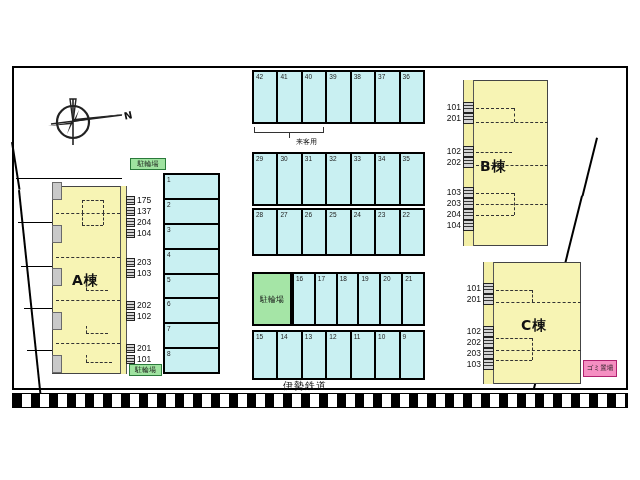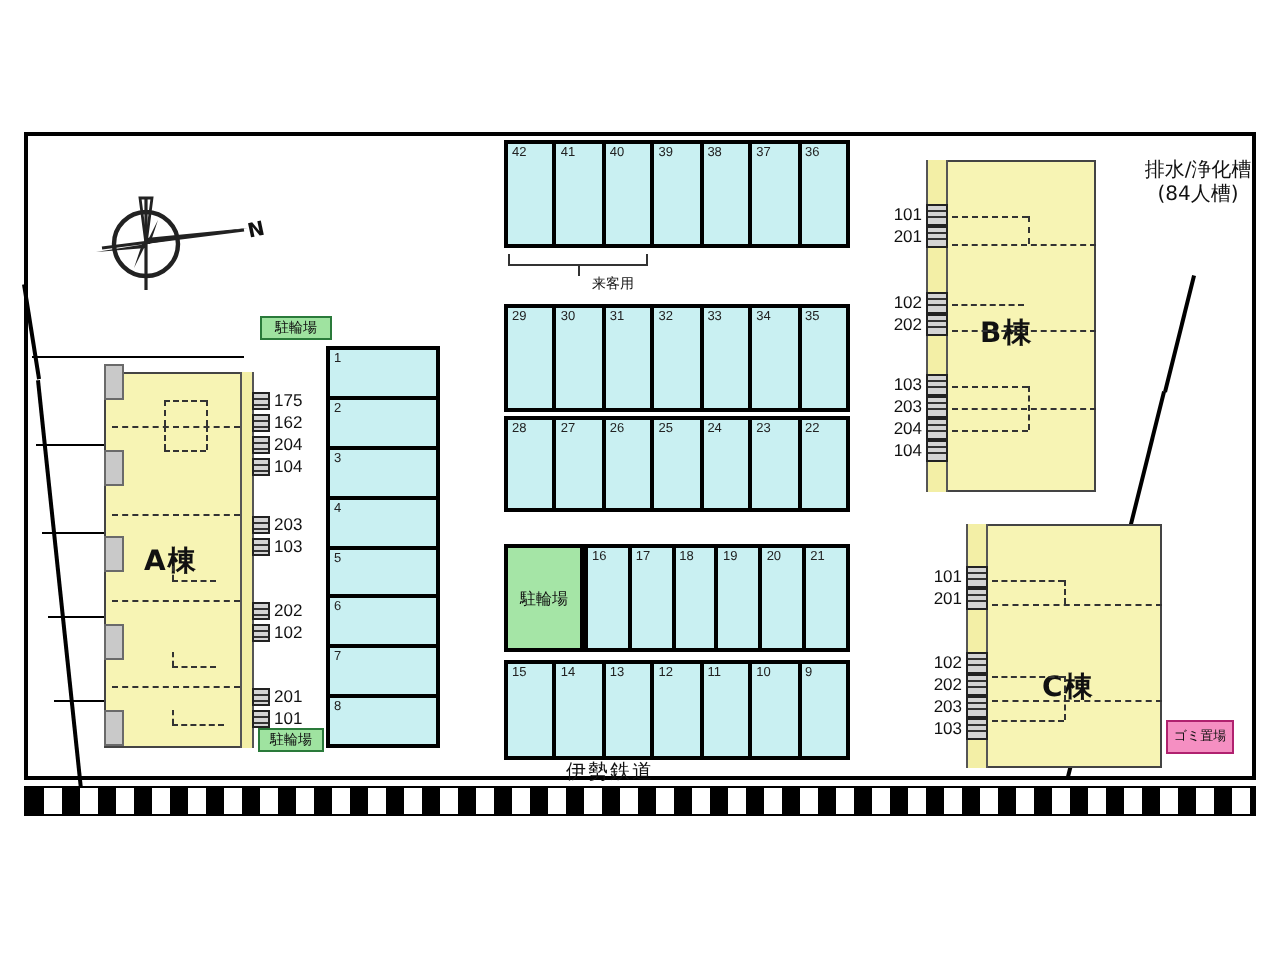--- a/index.html
+++ b/index.html
@@ -255,21 +255,21 @@
   <div class="dash-h" style="left:86px; top:333px; width:22px;"></div>
   <div class="dash-v" style="left:86px; top:326px; height:7px;"></div>
   <div class="dash-h" style="left:86px; top:362px; width:26px;"></div>
   <div class="dash-v" style="left:86px; top:355px; height:7px;"></div>
 
   <div class="stair" style="left:126px; top:196px;"></div>
   <div class="stair" style="left:126px; top:207px;"></div>
   <div class="stair" style="left:126px; top:218px;"></div>
   <div class="stair" style="left:126px; top:229px;"></div>
   <span class="room-no" style="left:137px; top:195px;">175</span>
-  <span class="room-no" style="left:137px; top:206px;">162</span>
+  <span class="room-no" style="left:137px; top:206px;">137</span>
   <span class="room-no" style="left:137px; top:217px;">204</span>
   <span class="room-no" style="left:137px; top:228px;">104</span>
 
   <div class="stair" style="left:126px; top:258px;"></div>
   <div class="stair" style="left:126px; top:269px;"></div>
   <span class="room-no" style="left:137px; top:257px;">203</span>
   <span class="room-no" style="left:137px; top:268px;">103</span>
 
   <div class="stair" style="left:126px; top:301px;"></div>
   <div class="stair" style="left:126px; top:312px;"></div>
@@ -435,21 +435,21 @@
     <div class="plot">
         <span class="plot-no">10</span>
       </div>
     <div class="plot">
         <span class="plot-no">9</span>
       </div>
   </div>
 
   <div class="bldg" style="left:463px; top:80px; width:85px; height:166px;"></div>
   <div class="corridor" style="left:463px; top:80px; width:11px; height:166px;"></div>
-  <span class="bldg-name" style="left:490px; top:158px;">B棟</span>
+  <span class="bldg-name" style="left:480px; top:158px;">B棟</span>
 
   <div class="dash-h" style="left:476px; top:108px; width:38px;"></div>
   <div class="dash-v" style="left:514px; top:108px; height:14px;"></div>
   <div class="dash-h" style="left:476px; top:122px; width:72px;"></div>
   <div class="dash-h" style="left:476px; top:152px; width:36px;"></div>
   <div class="dash-h" style="left:476px; top:165px; width:72px;"></div>
   <div class="dash-h" style="left:476px; top:193px; width:38px;"></div>
   <div class="dash-v" style="left:514px; top:193px; height:22px;"></div>
   <div class="dash-h" style="left:476px; top:204px; width:72px;"></div>
   <div class="dash-h" style="left:476px; top:215px; width:38px;"></div>
@@ -468,21 +468,21 @@
   <div class="stair" style="left:463px; top:198px; width:11px; height:11px;"></div>
   <div class="stair" style="left:463px; top:209px; width:11px; height:11px;"></div>
   <div class="stair" style="left:463px; top:220px; width:11px; height:11px;"></div>
   <span class="room-no right" style="left:440px; top:187px; width:21px;">103</span>
   <span class="room-no right" style="left:440px; top:198px; width:21px;">203</span>
   <span class="room-no right" style="left:440px; top:209px; width:21px;">204</span>
   <span class="room-no right" style="left:440px; top:220px; width:21px;">104</span>
 
   <div class="bldg" style="left:483px; top:262px; width:98px; height:122px;"></div>
   <div class="corridor" style="left:483px; top:262px; width:11px; height:122px;"></div>
-  <span class="bldg-name" style="left:521px; top:335px;">C棟</span>
+  <span class="bldg-name" style="left:521px; top:317px;">C棟</span>
 
   <div class="dash-h" style="left:496px; top:290px; width:36px;"></div>
   <div class="dash-v" style="left:532px; top:290px; height:12px;"></div>
   <div class="dash-h" style="left:496px; top:302px; width:85px;"></div>
   <div class="dash-h" style="left:496px; top:338px; width:36px;"></div>
   <div class="dash-v" style="left:532px; top:338px; height:22px;"></div>
   <div class="dash-h" style="left:496px; top:350px; width:85px;"></div>
   <div class="dash-h" style="left:496px; top:360px; width:36px;"></div>
 
   <div class="stair" style="left:483px; top:283px; width:11px; height:11px;"></div>
@@ -496,22 +496,18 @@
   <div class="stair" style="left:483px; top:359px; width:11px; height:11px;"></div>
   <span class="room-no right" style="left:460px; top:326px; width:21px;">102</span>
   <span class="room-no right" style="left:460px; top:337px; width:21px;">202</span>
   <span class="room-no right" style="left:460px; top:348px; width:21px;">203</span>
   <span class="room-no right" style="left:460px; top:359px; width:21px;">103</span>
 
   <div class="tag pink" style="left:583px; top:360px; width:34px; height:17px;">
     <span>ゴミ置場</span>
   </div>
 
-  <div class="txt septic" style="left:560px; top:80px; width:78px;">
-    <div>排水/浄化槽</div>
-    <div>(84人槽)</div>
-  </div>
 
   <div class="rail-line"></div>
   <span class="txt rail" style="left:283px; top:379px;">伊勢鉄道</span>
   <div class="rail-band"></div>
 
 </div>
 
 </body></html>

